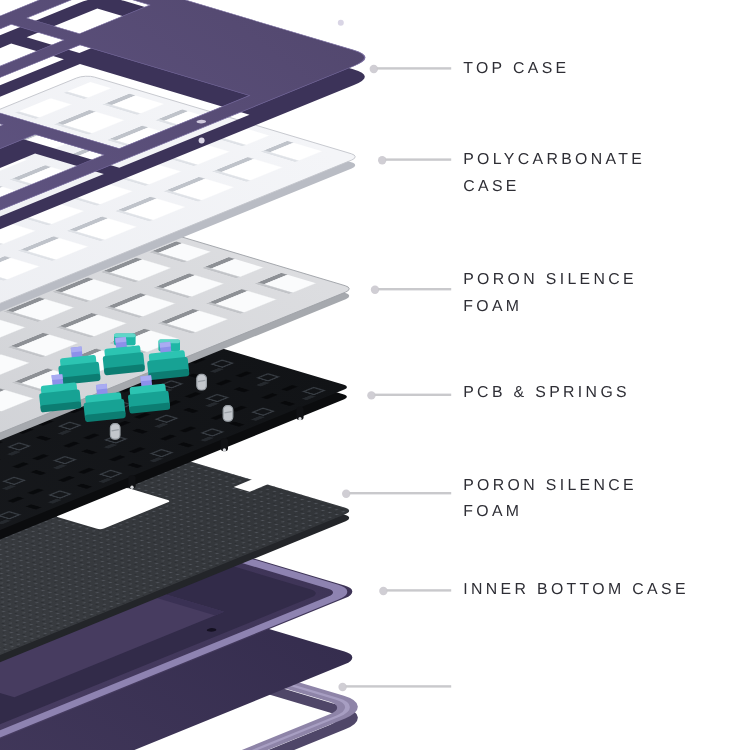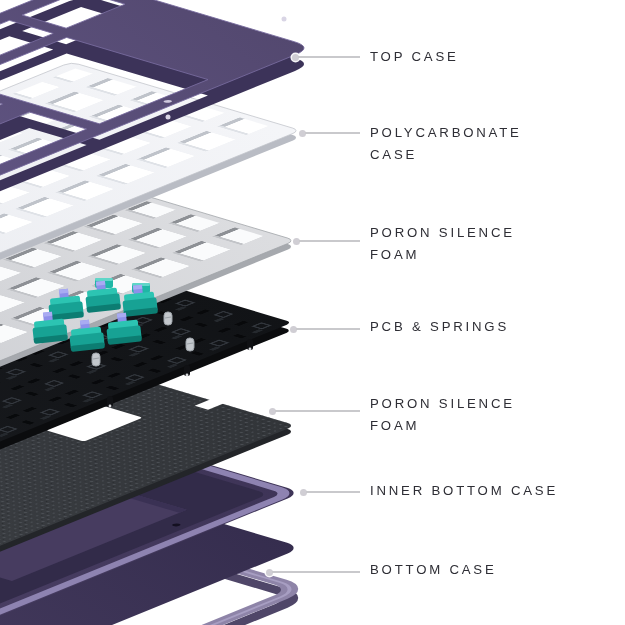--- a/index.html
+++ b/index.html
@@ -1,21 +1,21 @@
 <!DOCTYPE html>
 <html><head>
 <meta charset="utf-8">
 <style>
   html,body{margin:0;padding:0;}
   body{
     width:625px;height:625px;overflow:hidden;background:#ffffff;
     font-family:"Liberation Sans", sans-serif;position:relative;
   }
   .scene{position:absolute;left:0;top:0;width:625px;height:625px;}
-  .labels{position:absolute;left:0;top:0;width:552px;height:625px;pointer-events:none;}
+  .labels{position:absolute;left:16px;top:0;width:552px;height:625px;pointer-events:none;}
   .label-row{position:absolute;left:0;right:0;height:50px;}
   .leader-line{position:absolute;height:1.5px;background:#c9c9cc;}
   .leader-dot{
     position:absolute;width:7px;height:7px;border-radius:50%;
     background:#d0ced4;box-shadow:0 0 0 1.5px rgba(255,255,255,.95);
   }
   .label-text{
     position:absolute;left:370px;top:0;
     font-size:13.2px;letter-spacing:2.8px;line-height:22px;
     color:#2e2e35;font-weight:400;white-space:nowrap;
@@ -309,19 +309,15 @@
     <span class="leader-line" style="left:306px;width:54px;top:11px;"></span>
     <span class="label-text">
       <span>INNER BOTTOM CASE</span>
         <span></span>
     </span>
   </div>
 
   <div class="label-row" style="top:559px;">
     <span class="leader-dot" style="left:265.5px;top:9.5px;"></span>
     <span class="leader-line" style="left:272px;width:88px;top:12px;"></span>
-    <span class="label-text">
-      <span>BOTTOM CASE</span>
-        <span></span>
-    </span>
   </div>
 
 </div>
 
 </body></html>

